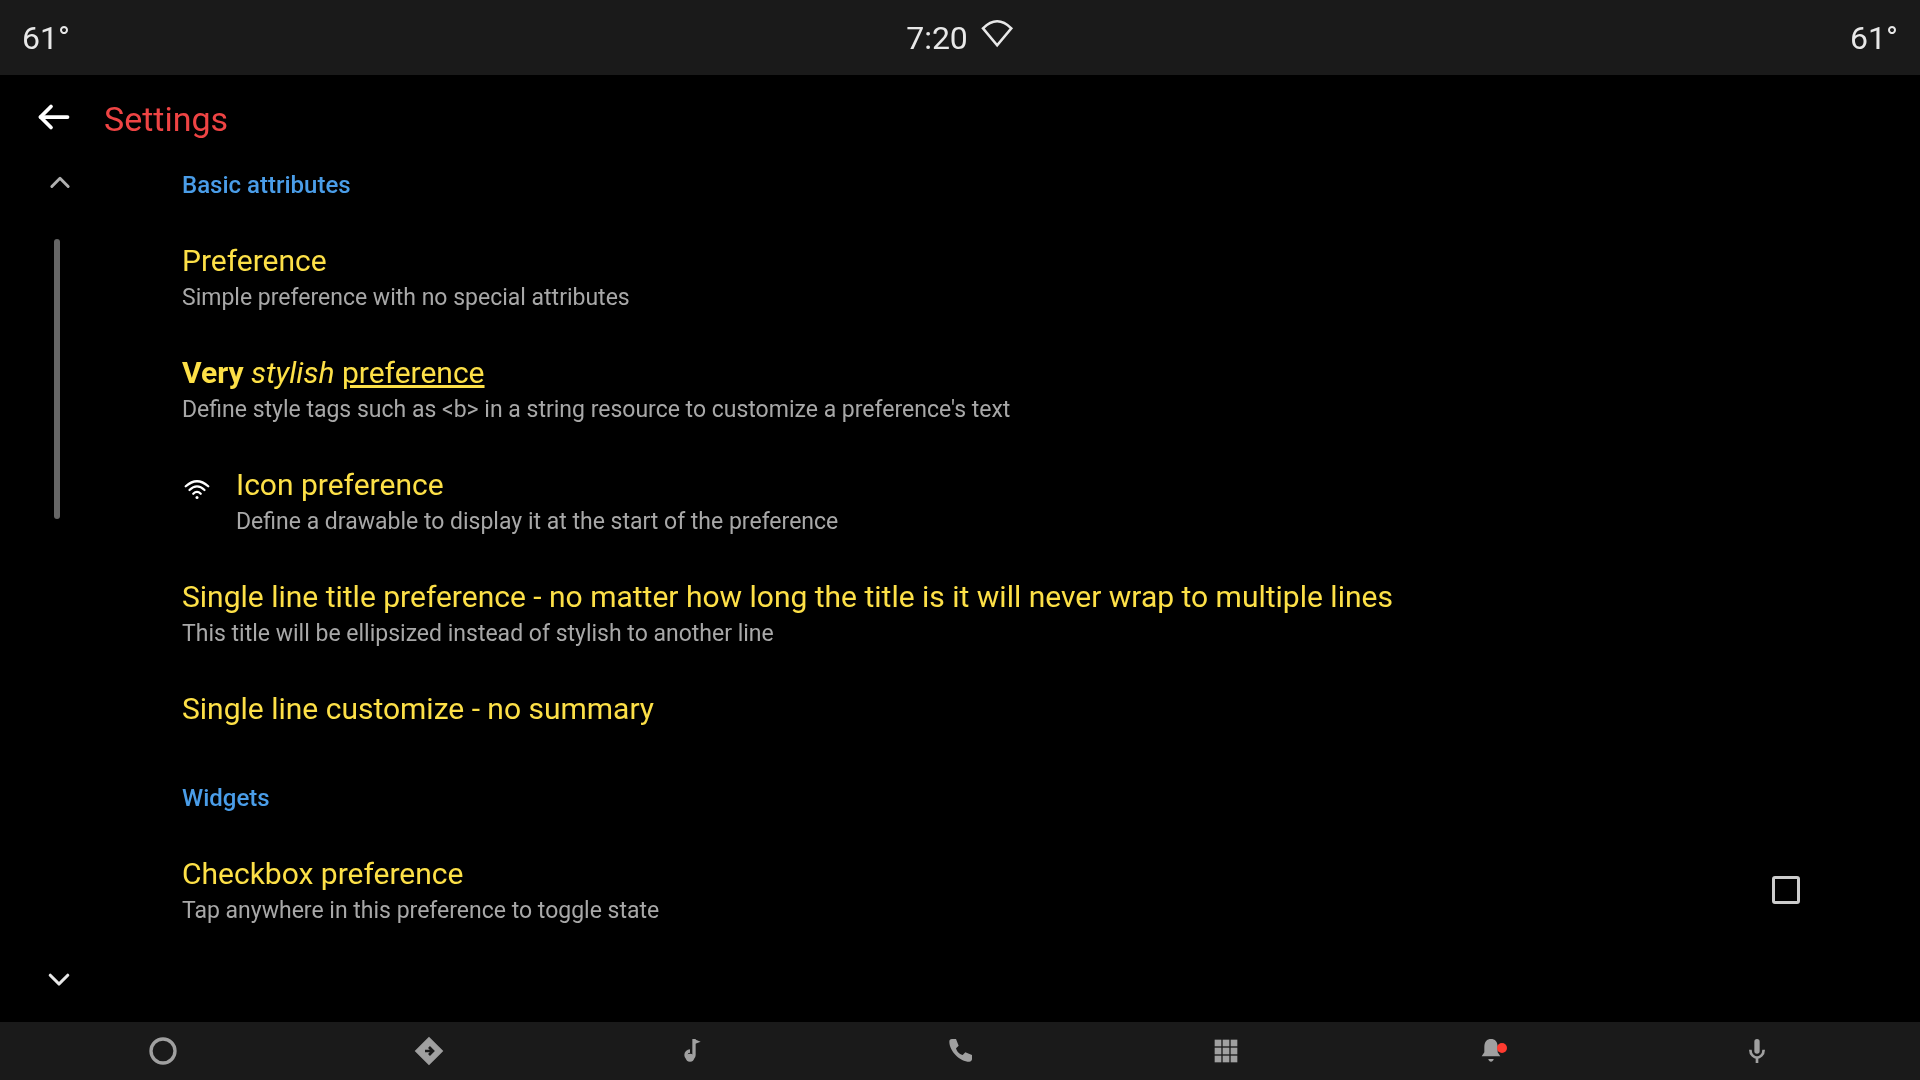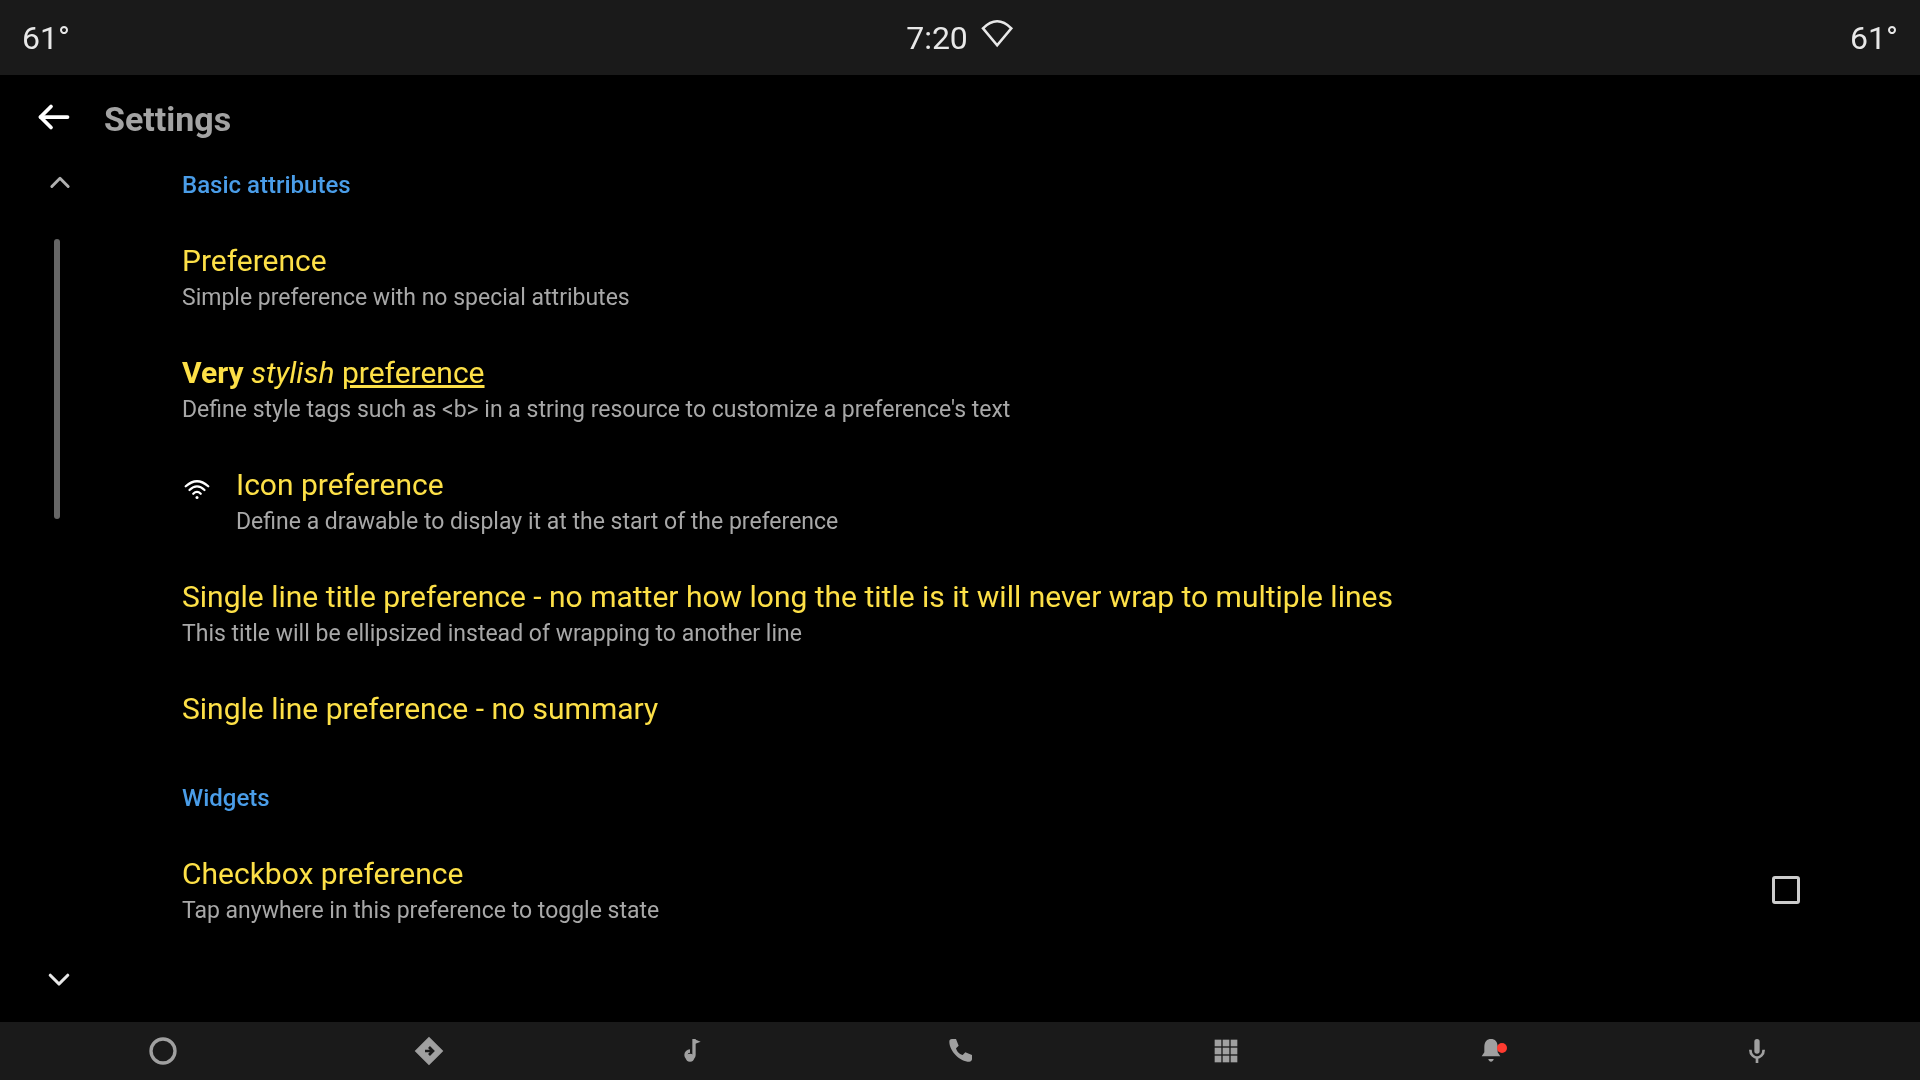--- a/index.html
+++ b/index.html
@@ -51,22 +51,22 @@
     padding: 24px 36px 20px 36px;
     gap: 32px;
   }
   .back-arrow svg {
     width: 36px;
     height: 36px;
     stroke: #ffffff;
   }
   .toolbar-title {
     font-size: 34px;
-    font-weight: 700;
-    color: #a3a3a3;
+    font-weight: 400;
+    color: #ef4444;
   }
 
   
   .content-wrapper {
     display: flex;
     padding-left: 36px;
     padding-right: 60px;
     gap: 44px;
   }
   .scroll-gutter {
@@ -266,25 +266,25 @@
         </svg>
       </div>
       <div>
         <div class="pref-title">Icon preference</div>
         <div class="pref-summary">Define a drawable to display it at the start of the preference</div>
       </div>
     </div>
 
     <div class="pref-item">
       <div class="pref-title">Single line title preference - no matter how long the title is it will never wrap to multiple lines</div>
-      <div class="pref-summary">This title will be ellipsized instead of wrapping to another line</div>
+      <div class="pref-summary">This title will be ellipsized instead of stylish to another line</div>
     </div>
 
     <div class="pref-item" style="padding-bottom:40px;">
-      <div class="pref-title">Single line preference - no summary</div>
+      <div class="pref-title">Single line customize - no summary</div>
     </div>
 
     <div class="category-header">Widgets</div>
 
     <div class="pref-item pref-checkbox-row">
       <div>
         <div class="pref-title">Checkbox preference</div>
         <div class="pref-summary">Tap anywhere in this preference to toggle state</div>
       </div>
       <div class="checkbox-box"></div>

